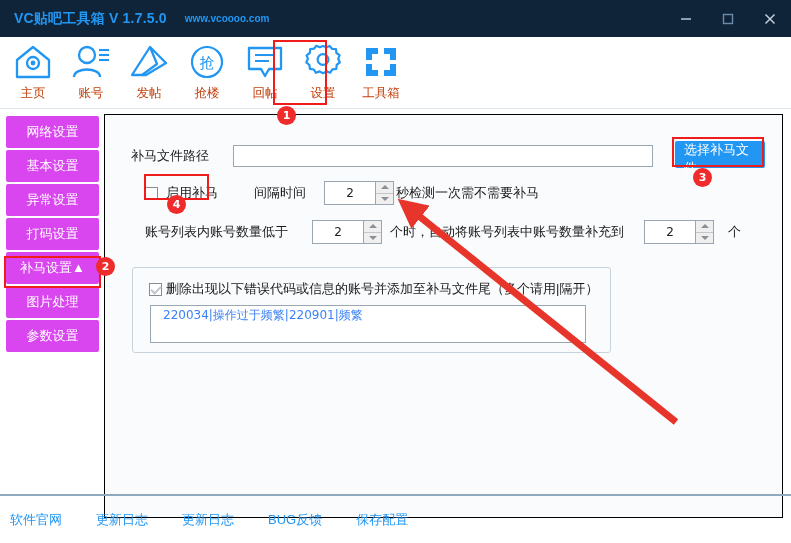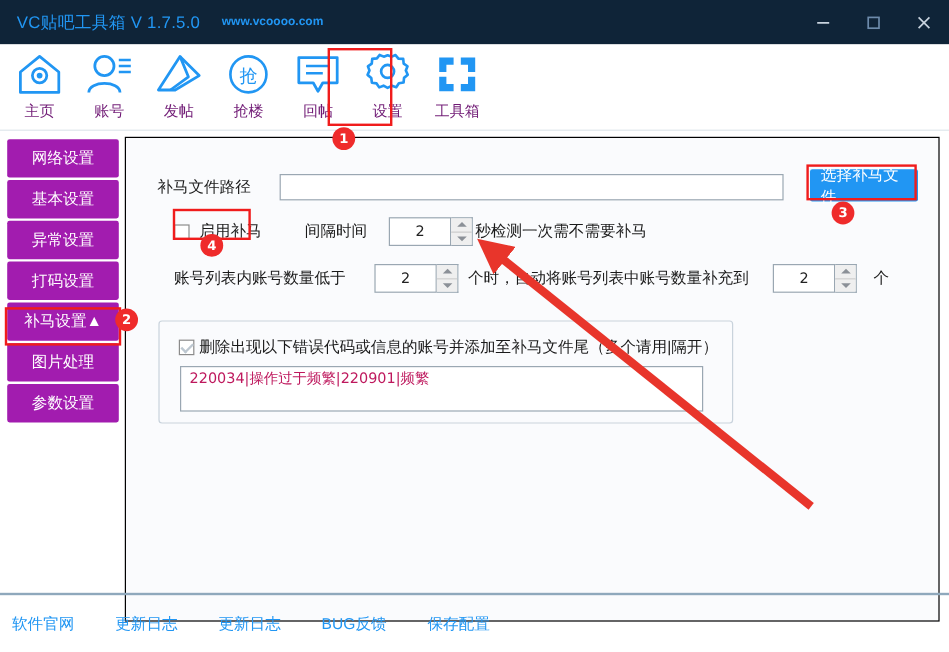--- a/index.html
+++ b/index.html
@@ -19,21 +19,21 @@
   .titlebar {
     position: absolute; left: 0; top: 0;
     width: 791px; height: 37px;
     background: #0f2438;
     display: flex; align-items: center;
   }
   .title-text {
     margin-left: 14px;
     color: #2196f3;
     font-size: 14px;
-    font-weight: normal;
+    font-weight: bold;
     letter-spacing: .2px;
   }
   .title-url {
     margin-left: 18px;
     color: #2196f3;
     font-size: 10px;
     font-weight: bold;
   }
   .win-controls {
     position: absolute; right: 0; top: 0;
@@ -62,38 +62,38 @@
     padding-top: 4px;
     cursor: pointer;
     position: relative;
   }
   .tool-icon {
     height: 42px; width: 44px;
     display: flex; align-items: center; justify-content: center;
   }
   .tool-label {
     font-size: 12.5px;
-    color: #701a75;
+    color: #c2410c;
     margin-top: 2px;
     line-height: 16px;
   }
   .toolbar-sep {
     position: absolute; left: 0; top: 108px;
     width: 791px; height: 1px;
     background: #dfe6ec;
   }
 
   
   .sidebar {
     position: absolute; left: 6px; top: 116px;
     width: 93px;
   }
   .side-btn {
     width: 93px; height: 32px;
-    background: #a21caf;
+    background: #d946ef;
     color: #ffffff;
     font-size: 13px;
     display: flex; align-items: center; justify-content: center;
     margin-bottom: 2px;
     border-radius: 2px;
     cursor: pointer;
     position: relative;
   }
 
   
@@ -179,21 +179,21 @@
     transform: rotate(45deg);
   }
 
   
   .blue-btn {
     background: #2196f3;
     color: #fff;
     font-size: 13px;
     height: 27px;
     padding: 0 9px;
-    display: flex; align-items: center; justify-content: center;
+    display: flex; justify-content: center;
     border-radius: 2px;
     cursor: pointer;
   }
 
   
   .groupbox {
     position: absolute;
     left: 27px; top: 152px;
     width: 479px; height: 86px;
     background: #fafbfd;
@@ -204,22 +204,22 @@
     position: absolute; left: 16px; top: 12px;
     display: flex; align-items: center; gap: 4px;
   }
   .codes-box {
     position: absolute;
     left: 17px; top: 37px;
     width: 436px; height: 38px;
     border: 1px solid #9aa7b2;
     background: #ffffff;
     font-size: 12px;
-    color: #be185d;
-    padding: 2px 7px;
+    color: #3b82f6;
+    padding: 2px 12px;
     font-family: "DejaVu Sans", sans-serif;
     resize: none;
     outline: none;
     line-height: 15px;
     overflow: hidden;
   }
 
   
   .footer {
     position: absolute; left: 0; top: 496px;

